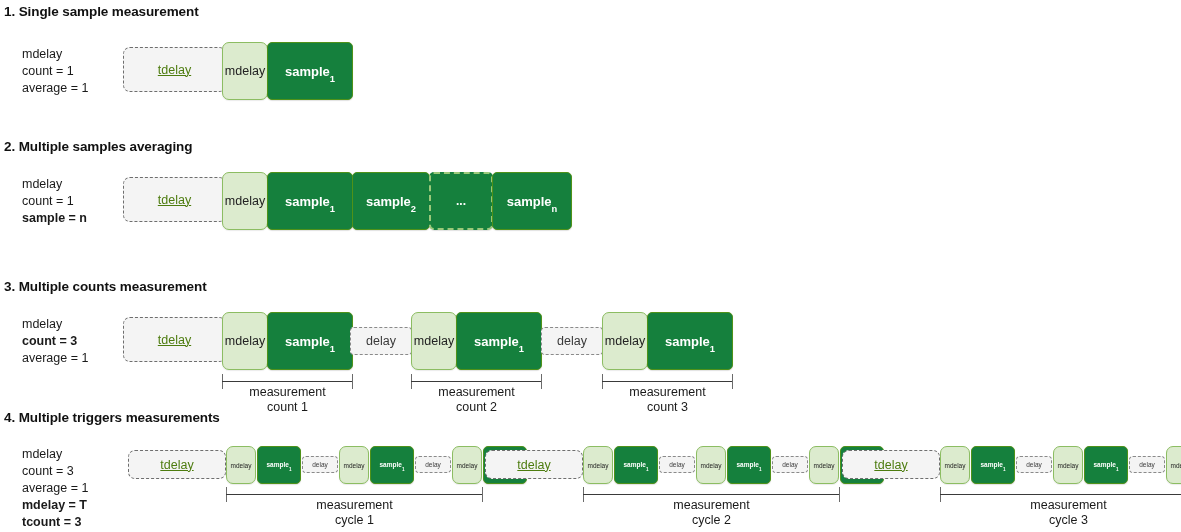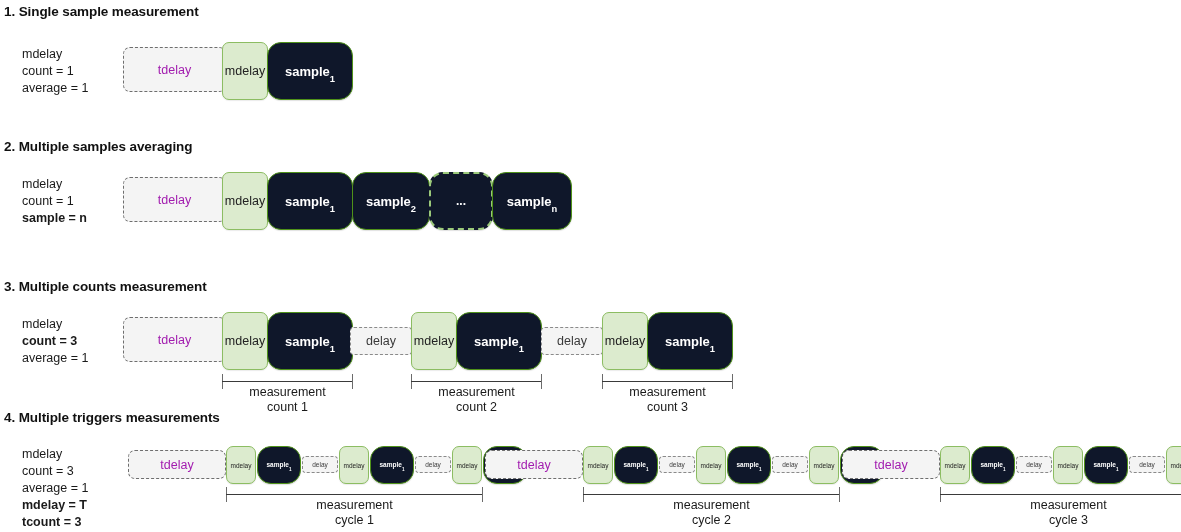--- a/index.html
+++ b/index.html
@@ -20,35 +20,36 @@
     font-size:12.5px;line-height:17px;color:#1a1a1a;white-space:nowrap;
   }
   .params .b{font-weight:bold;}
   .box{
     position:absolute;box-sizing:border-box;
     display:flex;align-items:center;justify-content:center;
     text-align:center;
   }
   
   .b-sample{
-    background:#0f172a;border:1px solid #4f9219;border-radius:14px;
+    background:#15803d;border:1px solid #4f9219;border-radius:5px;
     color:#ffffff;font-weight:bold;
     box-shadow:0 1px 1px rgba(0,0,0,.12);
   }
   .b-sample.dashed{border:2px dashed #9bc97a;}
   
   .b-mdelay{
     background:#DCEBCE;border:1px solid #8cbd62;border-radius:7px;
     color:#222222;
     box-shadow:0 1px 1px rgba(0,0,0,.08);
   }
   
   .b-tdelay{
     background:#F4F4F4;border:1.5px dashed #6e6e6e;border-radius:7px;
-    color:#a21caf;
+    color:#4d7c0f;
+    text-decoration:underline;
   }
   .b-delay{
     background:#F4F4F4;border:1px dashed #8a8a8a;border-radius:4px;
     color:#3a3a3a;
   }
   sub{font-size:.72em;line-height:0;position:relative;bottom:-.28em;}
   
   .bracket{position:absolute;}
   .bracket .bar{
     position:absolute;left:0;top:7px;height:1px;width:100%;background:#3a3a3a;

